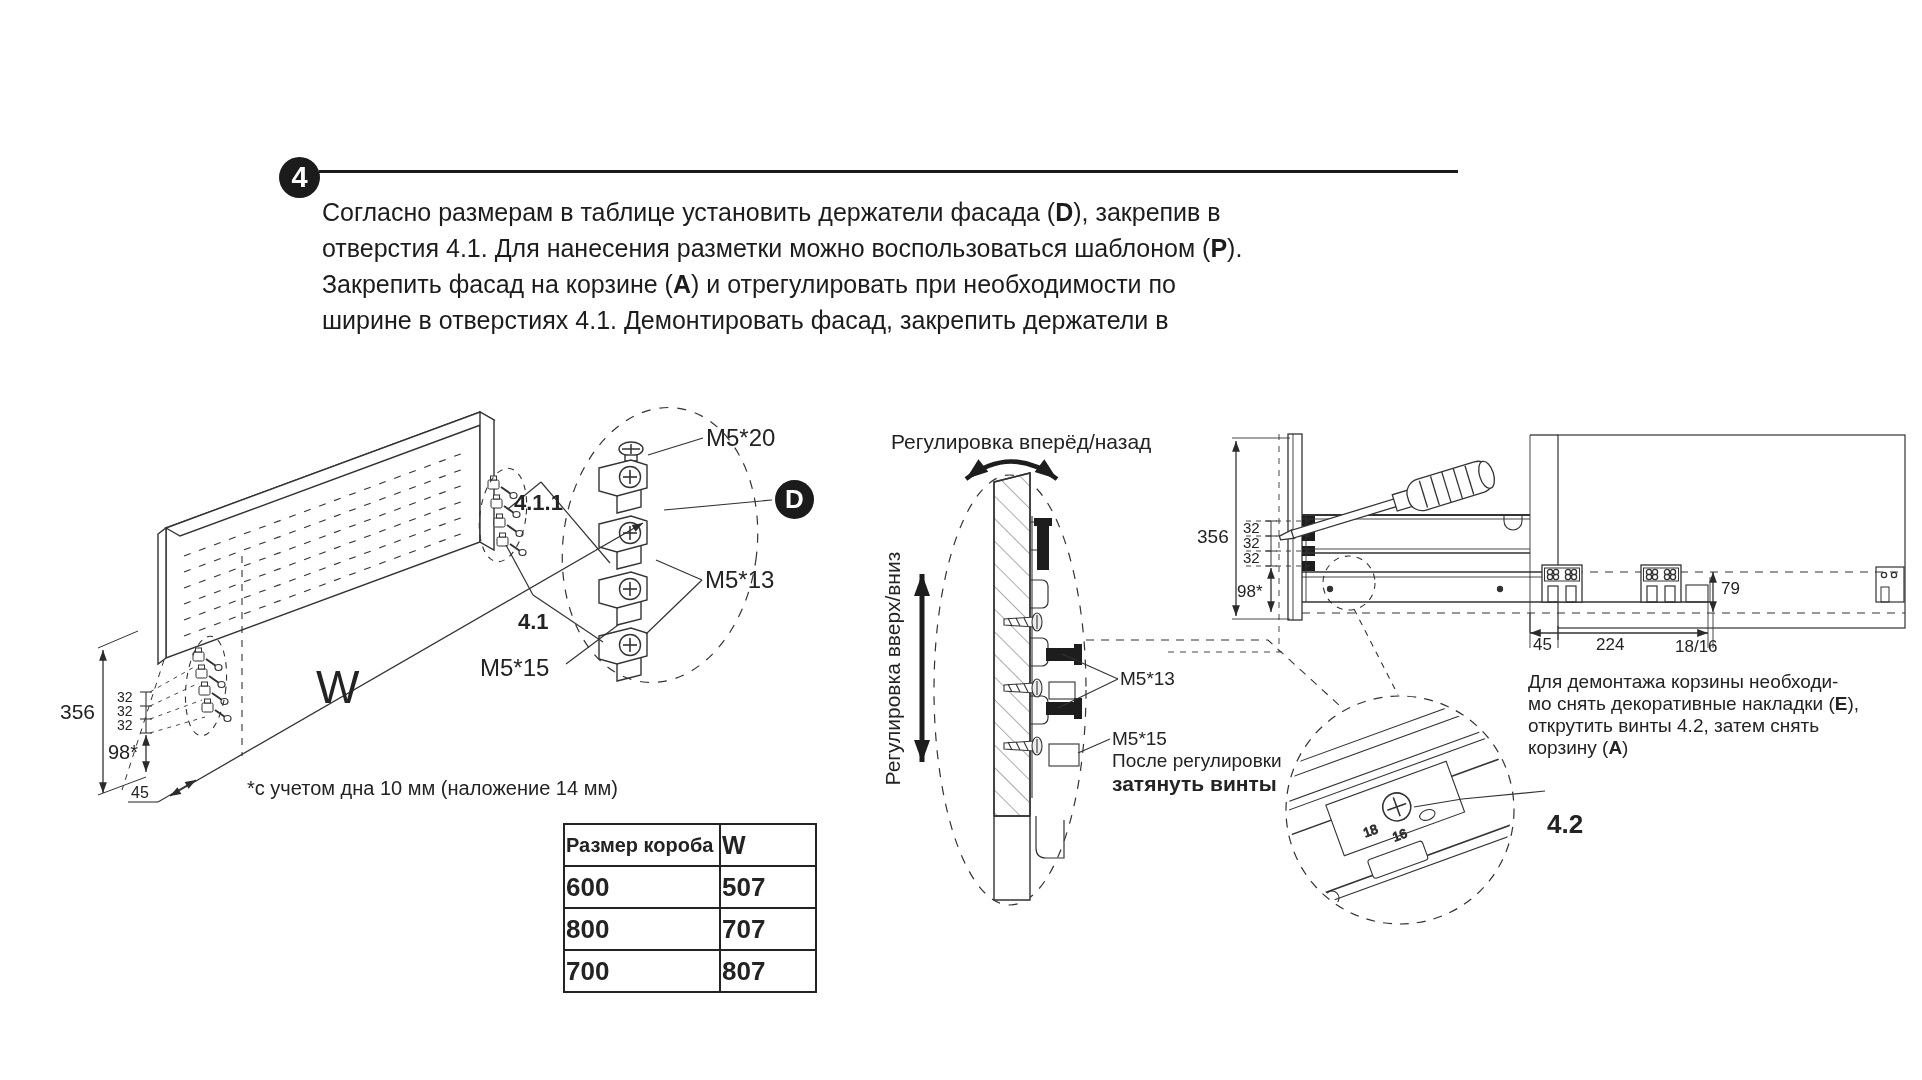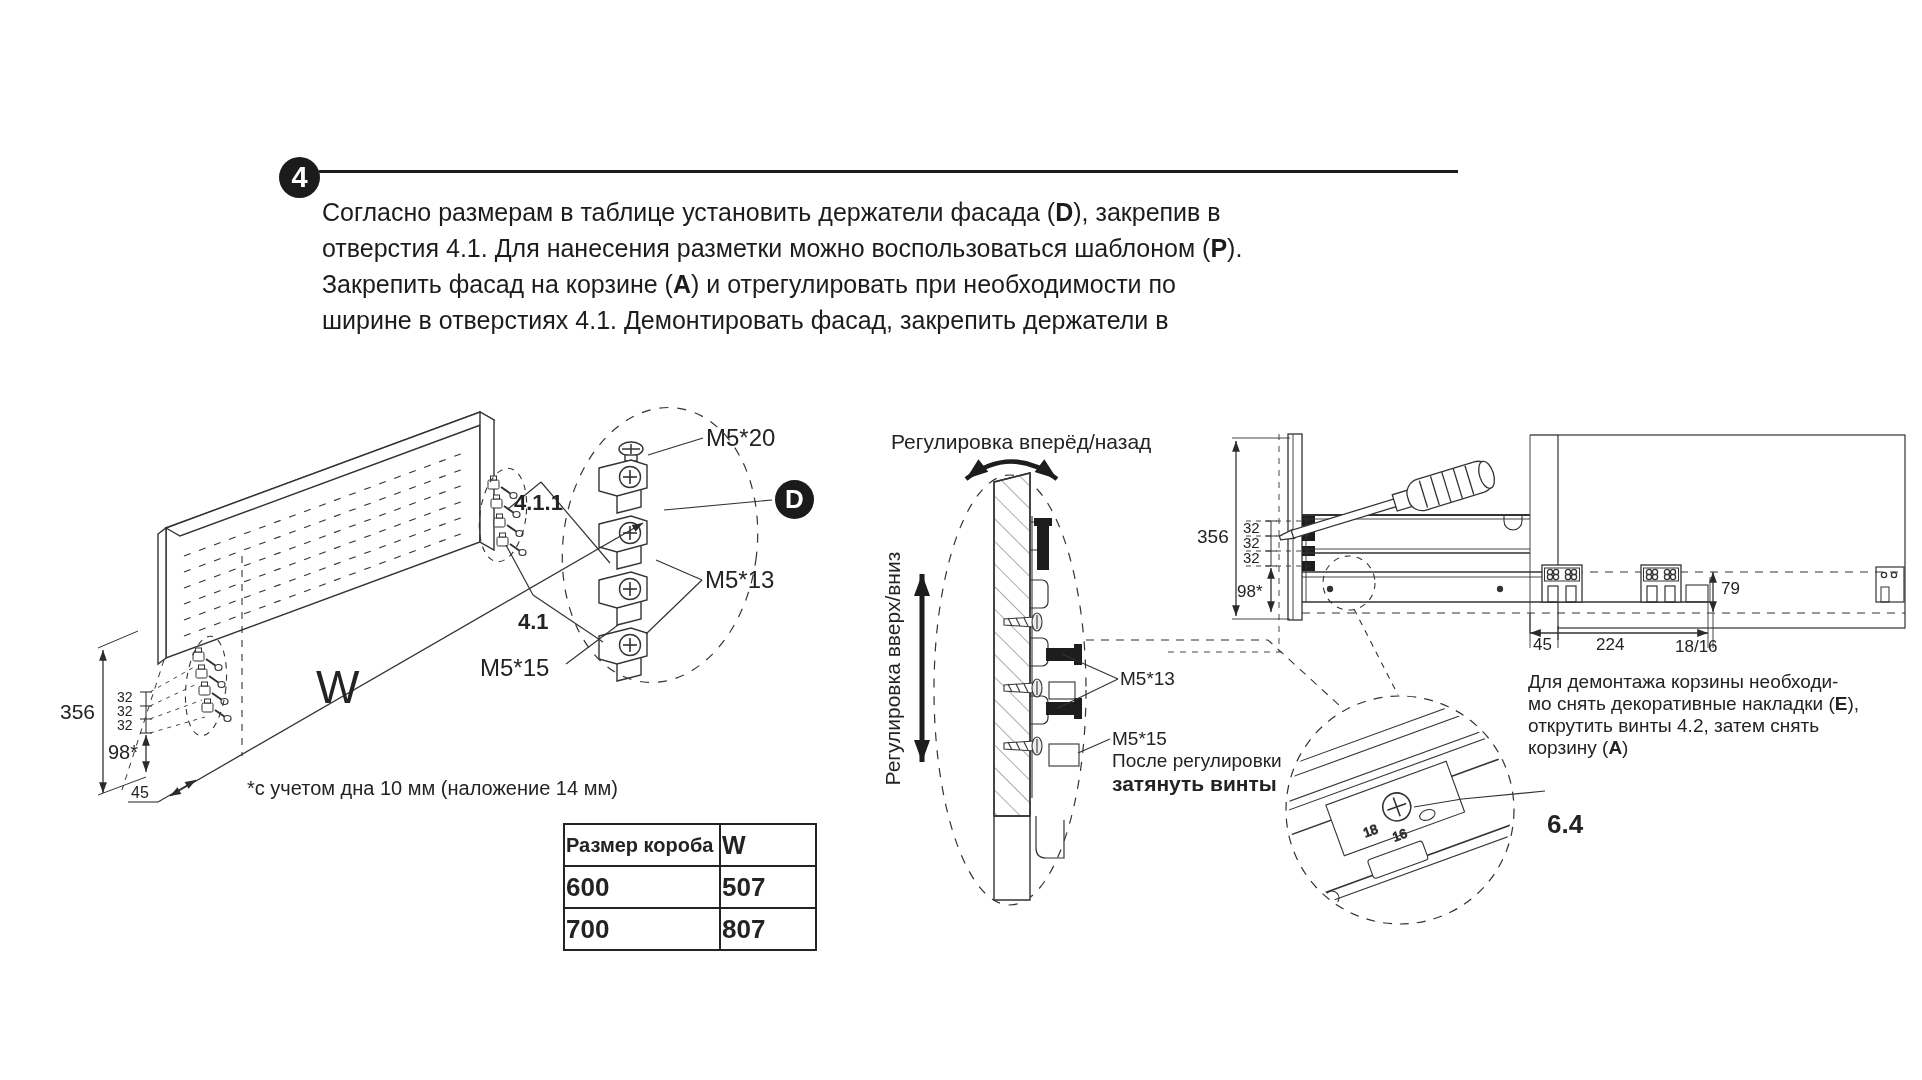--- a/index.html
+++ b/index.html
@@ -359,20 +359,24 @@
     <tbody>
         <tr>
       <th class="c1 h1">Размер короба</th>
       <th class="c2 h2">W</th>
     </tr>
     <tr>
       <td>600</td>
       <td>507</td>
     </tr>
     <tr>
+      <td>800</td>
+      <td>707</td>
+    </tr>
+    <tr>
       <td>700</td>
       <td>807</td>
     </tr>
   </tbody>
     </table>
 
   <div class="lbl" style="left:891px;top:430px;font-size:21px;">Регулировка вперёд/назад</div>
   <div class="lbl" style="left:763px;top:657px;width:260px;text-align:center;font-size:21px;transform:rotate(-90deg);">Регулировка вверх/вниз</div>
   <div class="lbl" style="left:1120px;top:669px;font-size:19px;">M5*13</div>
   <div class="lbl" style="left:1112px;top:729px;font-size:19px;">M5*15</div>
@@ -381,21 +385,21 @@
 
   <div class="lbl" style="left:1197px;top:527px;font-size:19px;">356</div>
   <div class="lbl" style="left:1243px;top:520px;font-size:15px;">32</div>
   <div class="lbl" style="left:1243px;top:535px;font-size:15px;">32</div>
   <div class="lbl" style="left:1243px;top:550px;font-size:15px;">32</div>
   <div class="lbl" style="left:1237px;top:583px;font-size:17px;">98*</div>
   <div class="lbl" style="left:1533px;top:636px;font-size:17px;">45</div>
   <div class="lbl" style="left:1596px;top:636px;font-size:17px;">224</div>
   <div class="lbl" style="left:1675px;top:638px;font-size:17px;text-align:right;">18/16</div>
   <div class="lbl" style="left:1721px;top:580px;font-size:17px;">79</div>
-  <div class="lbl bold" style="left:1547px;top:776px;font-size:26px;">6.4</div>
+  <div class="lbl bold" style="left:1547px;top:776px;font-size:26px;">4.2</div>
   <div class="lbl" style="left:1528px;top:671px;font-size:19px;line-height:22px;">
     <div><span>Для демонтажа корзины необходи-</span></div>
     <div><span>мо снять декоративные накладки (</span><b>E</b><span>),</span></div>
     <div><span>открутить винты 4.2, затем снять</span></div>
     <div><span>корзину (</span><b>A</b><span>)</span></div>
   </div>
 
 </div>
 
 </body></html>

